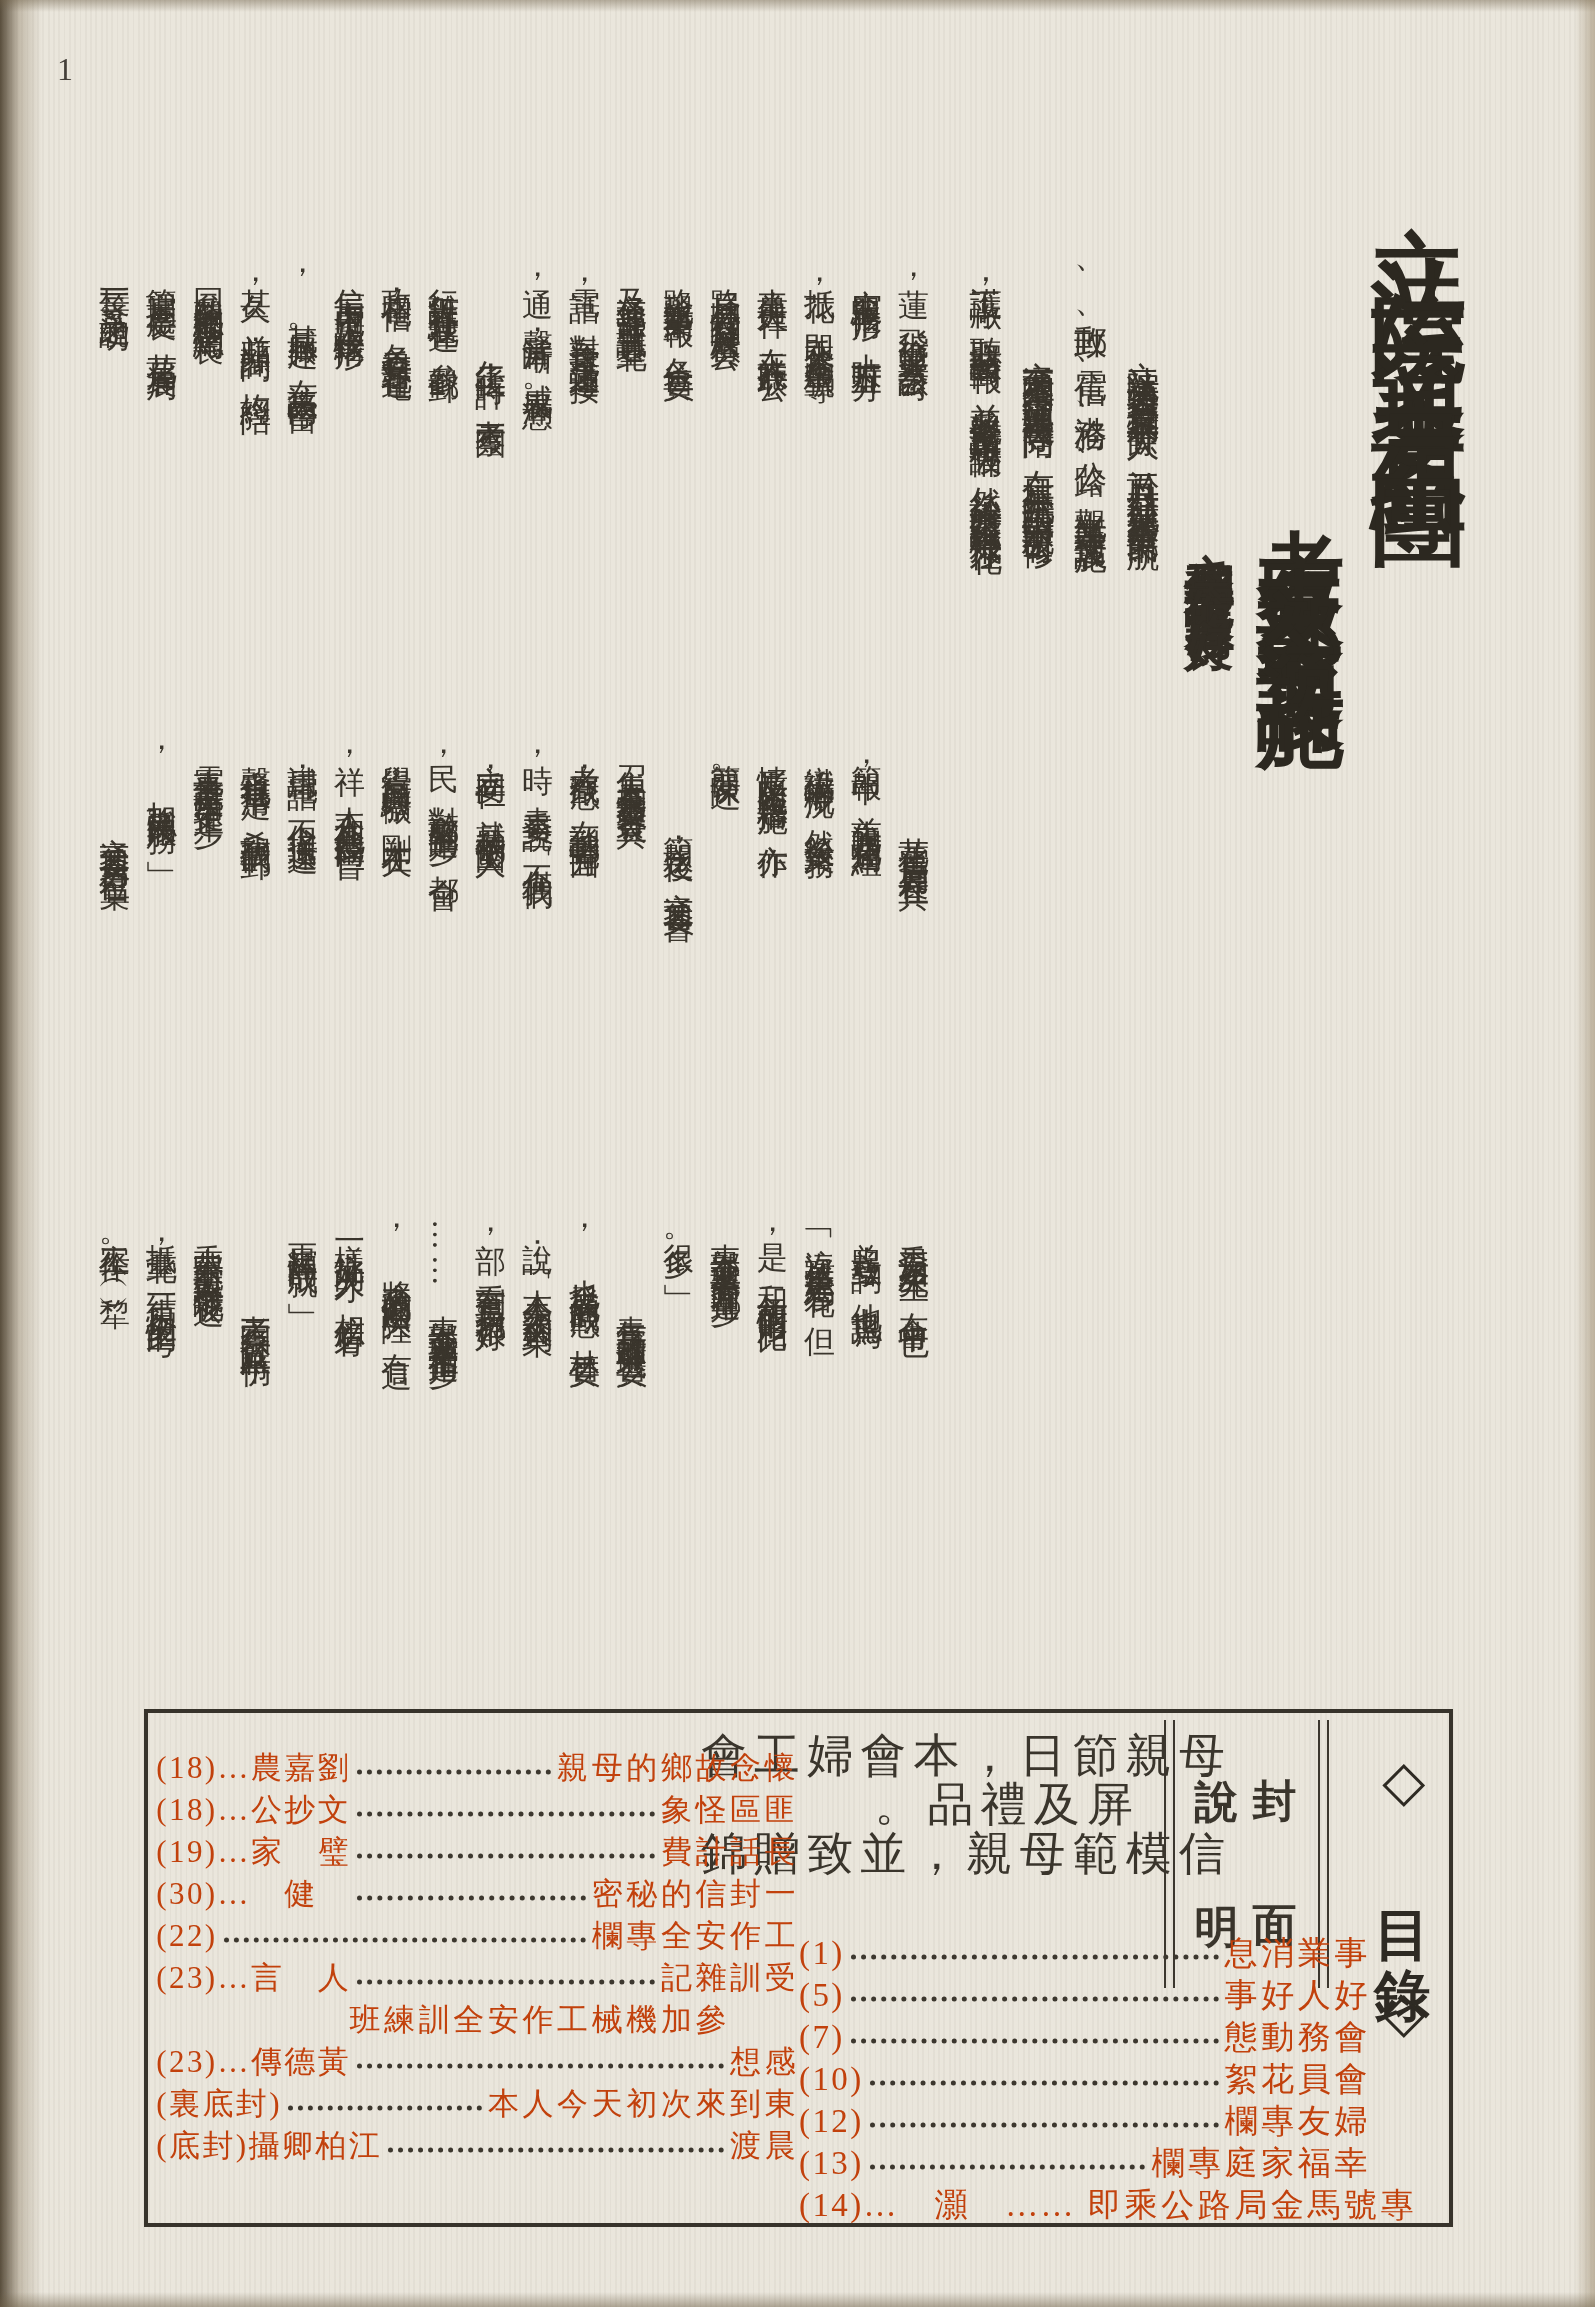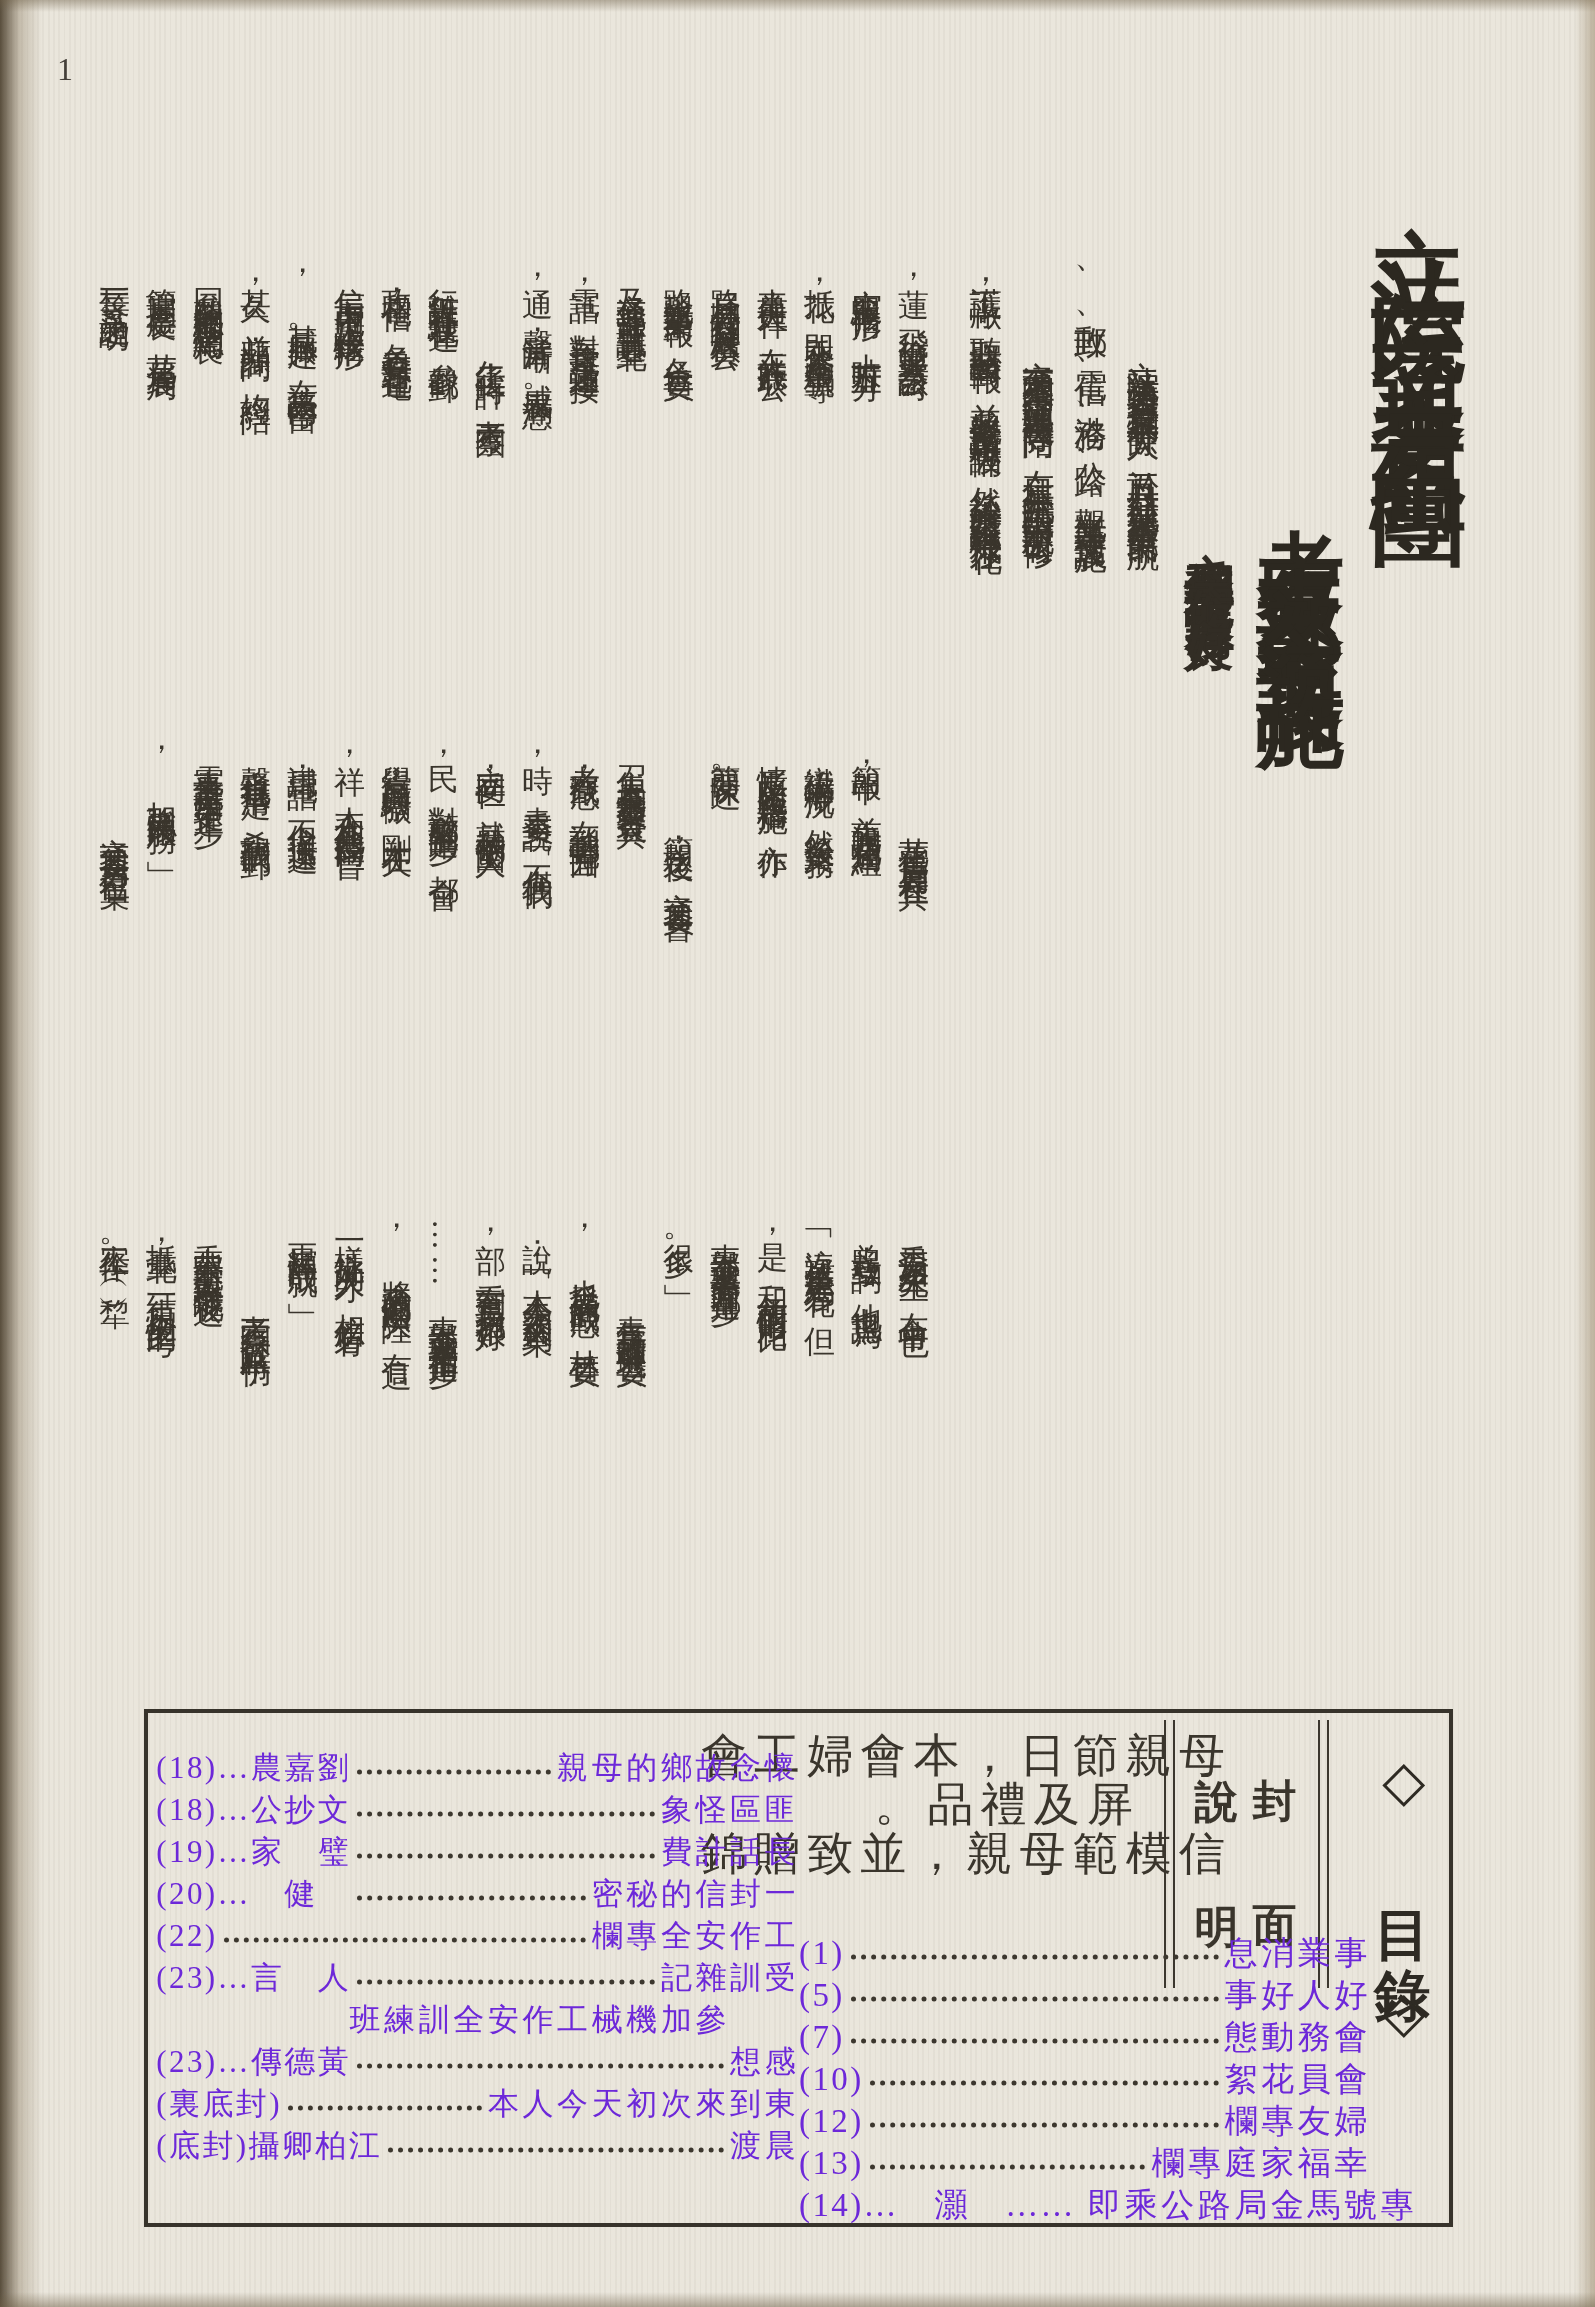--- a/index.html
+++ b/index.html
@@ -53,21 +53,21 @@
   #cover-label-2{ right:203px; top:30px; font-size:44px; letter-spacing:128px; font-weight:600;}
   #cover-note{ position:absolute; right:309px; top:18px; width:439px; }
   #cover-note .note-line{ line-height:49px; font-size:46px; text-align:right; letter-spacing:7.1px; white-space:pre;}
   #cover-note .note-line:last-child{ padding-right:26px; }
 
   .toc-list{ position:absolute; }
   #toc-right-list{ left:651px; right:78px; top:219px; }
   #toc-right-list .row{ height:42px; font-size:33px; }
   #toc-left-list{ left:8.3px; width:643px; top:34px; }
   #toc-left-list .row{ height:42px; font-size:31px; }
-  .row{ display:flex; align-items:center; color:#6d28d9; }
+  .row{ display:flex; align-items:center; color:#c2410c; }
   .row .left-part{ white-space:pre; letter-spacing:2.4px;}
   .row .leader{ flex:1 1 auto; align-self:center; border-bottom:5.3px dotted #3c372e; margin:0 6px; transform:translateY(3.6px);}
   .row .leader.noline{ border-bottom:none; }
   .row .title-part{ white-space:pre; letter-spacing:3.6px;}
 </style>
 </head>
 <body>
 
 <div id="page">
 
@@ -209,21 +209,21 @@
         <span class="left-part">(18)…公抄文</span>
         <span class="leader"></span>
         <span class="title-part">象怪區匪</span>
       </div>
         <div class="row">
         <span class="left-part">(19)…家　璧</span>
         <span class="leader"></span>
         <span class="title-part">費計話長</span>
       </div>
         <div class="row">
-        <span class="left-part">(20)…　健　</span>
+        <span class="left-part">(30)…　健　</span>
         <span class="leader"></span>
         <span class="title-part">密秘的信封一</span>
       </div>
         <div class="row">
         <span class="left-part">(22)</span>
         <span class="leader"></span>
         <span class="title-part">欄專全安作工</span>
       </div>
         <div class="row">
         <span class="left-part">(23)…言　人</span>

